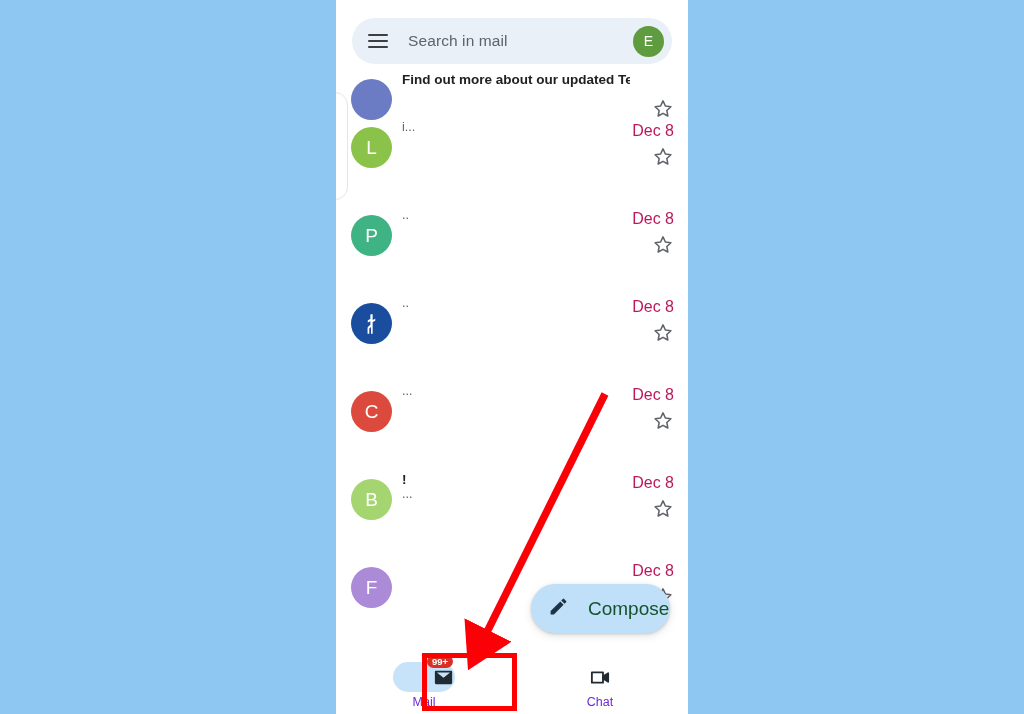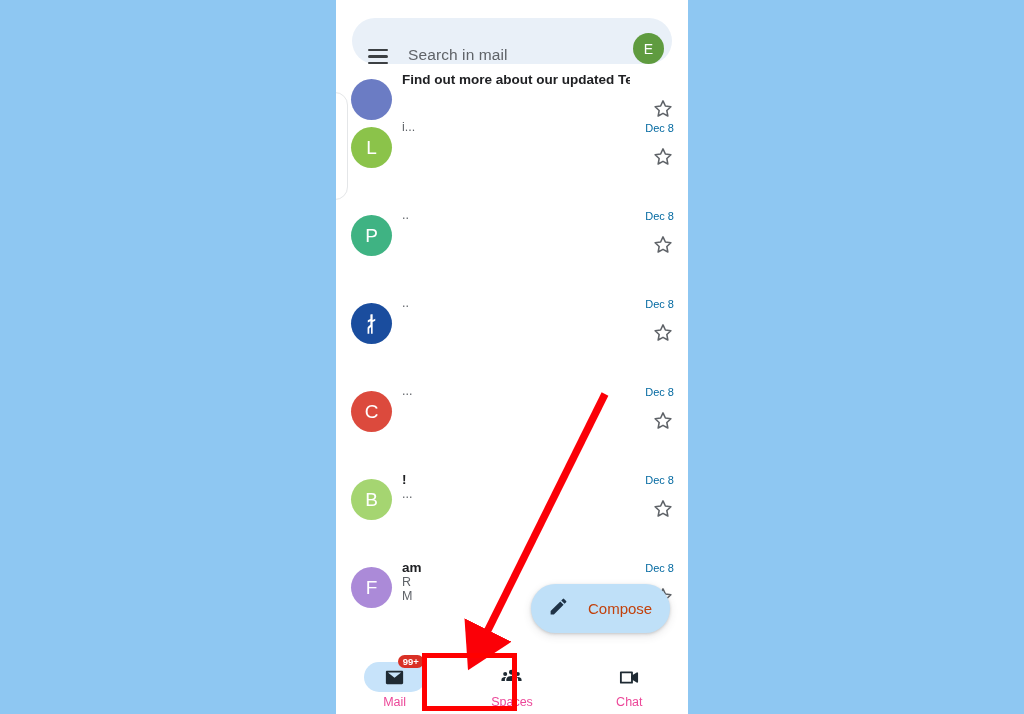--- a/index.html
+++ b/index.html
@@ -19,21 +19,21 @@
     overflow: hidden;
   }
 
   
   #search-bar {
     position: absolute;
     left: 16px; top: 18px;
     width: 320px; height: 46px;
     background: #e9f0f8;
     border-radius: 24px;
-    display: flex; align-items: flex-end;
+    display: flex; align-items: center;
     padding: 0 8px 0 16px;
   }
   #hamburger { width: 20px; height: 15px; display: flex; flex-direction: column;
     justify-content: space-between; flex: 0 0 auto; }
   #hamburger i { display: block; height: 2.4px; background: #3c4043; border-radius: 2px; }
   #search-text {
     flex: 1 1 auto; margin-left: 20px;
     font-size: 15.5px; color: #5f6368; letter-spacing: .1px;
   }
   #account-avatar {
@@ -60,21 +60,21 @@
     position: absolute; left: 66px; top: 12px; right: 58px; height: 66px;
     overflow: hidden;
   }
   .subject {
     font-size: 13.5px; font-weight: bold; color: #202124;
     white-space: nowrap; overflow: hidden;
   }
   .snippet { font-size: 12.5px; color: #5f6368; white-space: nowrap; overflow: hidden; }
   .row-date {
     position: absolute; right: 14px; top: 14px;
-    font-size: 11px; color: #0369a1; white-space: nowrap;
+    font-size: 16px; color: #be185d; white-space: nowrap;
   }
   .row-star {
     position: absolute; right: 14px; top: 38px;
     width: 22px; height: 22px; color: #5f6368;
   }
   .row-star svg { width: 22px; height: 22px; display: block; }
 
   
   #scroll-indicator {
     position: absolute; left: -14px; top: 92px;
@@ -89,40 +89,40 @@
   #compose-fab {
     position: absolute; left: 195px; top: 584px;
     width: 139px; height: 49px;
     background: #bfe0f8;
     border-radius: 25px;
     display: flex; align-items: center; padding-left: 17px;
     box-shadow: 0 1px 3px rgba(60,64,67,.22), 0 3px 8px rgba(60,64,67,.13);
     z-index: 12;
   }
   #compose-fab svg { width: 21px; height: 21px; flex: 0 0 auto; }
-  #compose-label { margin-left: 19px; font-size: 15px; color: #c2410c; }
+  #compose-label { margin-left: 19px; font-size: 19px; color: #14532d; }
 
   
   #bottom-nav {
     position: absolute; left: 0; bottom: 0; width: 352px; height: 57px;
     background: #ffffff;
     display: flex; z-index: 14;
   }
   .nav-item {
     flex: 1 1 0; display: flex; flex-direction: column;
     align-items: center; justify-content: center; position: relative;
   }
   .nav-pill {
     width: 62px; height: 30px; border-radius: 16px;
     display: flex; align-items: center; justify-content: center;
     position: relative;
   }
-  .nav-pill.active { background: #c7e3fa; }
+  .nav-pill.active { background: #c7e3fa; justify-content: flex-end; }
   .nav-pill svg { width: 23px; height: 23px; }
-  .nav-label { font-size: 12.5px; color: #ec4899; margin-top: 3px; }
+  .nav-label { font-size: 12.5px; color: #6d28d9; margin-top: 3px; }
   .nav-badge {
     position: absolute; left: 34px; top: -7px;
     background: #d93025; color: #fff;
     font-size: 9.5px; font-weight: bold;
     border-radius: 9px; padding: 1.5px 5px;
     line-height: 1.1;
   }
 
   
   #chat-highlight {
@@ -230,25 +230,20 @@
         </div>
         <div class="row-date">Dec 8</div>
         <div class="row-star">
           <svg viewBox="0 0 24 24" fill="none" stroke="currentColor" stroke-width="1.7" stroke-linejoin="round">
             <path d="M12 3.2l2.6 5.5 6 .8-4.4 4.2 1.1 6-5.3-2.9-5.3 2.9 1.1-6L3.4 9.5l6-.8z"></path>
           </svg>
         </div>
       </div>
       <div class="mail-row" style="top: 482px;">
         <div class="avatar" style="background: rgb(171, 138, 216);">F</div>
-        <div class="row-body">
-          <div class="subject">am</div>
-          <div class="snippet">R</div>
-          <div class="snippet">M</div>
-        </div>
         <div class="row-date">Dec 8</div>
         <div class="row-star">
           <svg viewBox="0 0 24 24" fill="none" stroke="currentColor" stroke-width="1.7" stroke-linejoin="round">
             <path d="M12 3.2l2.6 5.5 6 .8-4.4 4.2 1.1 6-5.3-2.9-5.3 2.9 1.1-6L3.4 9.5l6-.8z"></path>
           </svg>
         </div>
       </div>
     </div>
 
   <div id="scroll-indicator"></div>
@@ -270,35 +265,20 @@
               <path d="M3 6.2C3 5.5 3.6 5 4.3 5h15.4c.7 0 1.3.5 1.3 1.2v11.6c0 .7-.6 1.2-1.3 1.2H4.3c-.7 0-1.3-.5-1.3-1.2V6.2zm2.1.6 6.9 5.5 6.9-5.5H5.1z"></path>
             </svg>
           </span>
           <span class="nav-badge">99+</span>
         </div>
         <div class="nav-label">Mail</div>
       </div>
       <div class="nav-item">
         <div class="nav-pill">
           <span style="display: flex;">
-            <svg viewBox="0 0 24 24" fill="#1f2a33">
-              <circle cx="12" cy="6.4" r="2.6"></circle>
-              <circle cx="5.4" cy="8.4" r="2.1"></circle>
-              <circle cx="18.6" cy="8.4" r="2.1"></circle>
-              <path d="M12 10.4c-3 0-5.4 1.7-5.4 3.8v1.4h10.8v-1.4c0-2.1-2.4-3.8-5.4-3.8z"></path>
-              <path d="M5.4 11.6c-2.1 0-3.9 1.2-3.9 2.7v1.3h3.6v-1.4c0-1 .5-1.9 1.3-2.5a6 6 0 0 0-1-.1z"></path>
-              <path d="M18.6 11.6c-.4 0-.7 0-1 .1.8.6 1.3 1.5 1.3 2.5v1.4h3.6v-1.3c0-1.5-1.8-2.7-3.9-2.7z"></path>
-            </svg>
-          </span>
-        </div>
-        <div class="nav-label">Spaces</div>
-      </div>
-      <div class="nav-item">
-        <div class="nav-pill">
-          <span style="display: flex;">
             <svg viewBox="0 0 24 24" fill="none" stroke="#1f2a33" stroke-width="1.9" stroke-linejoin="round">
               <rect x="3" y="6.6" width="11.6" height="10.8"></rect>
               <path d="M14.6 11l5.4-3.4v8.8L14.6 13z" fill="#1f2a33"></path>
             </svg>
           </span>
         </div>
         <div class="nav-label">Chat</div>
       </div>
     </div>
 

